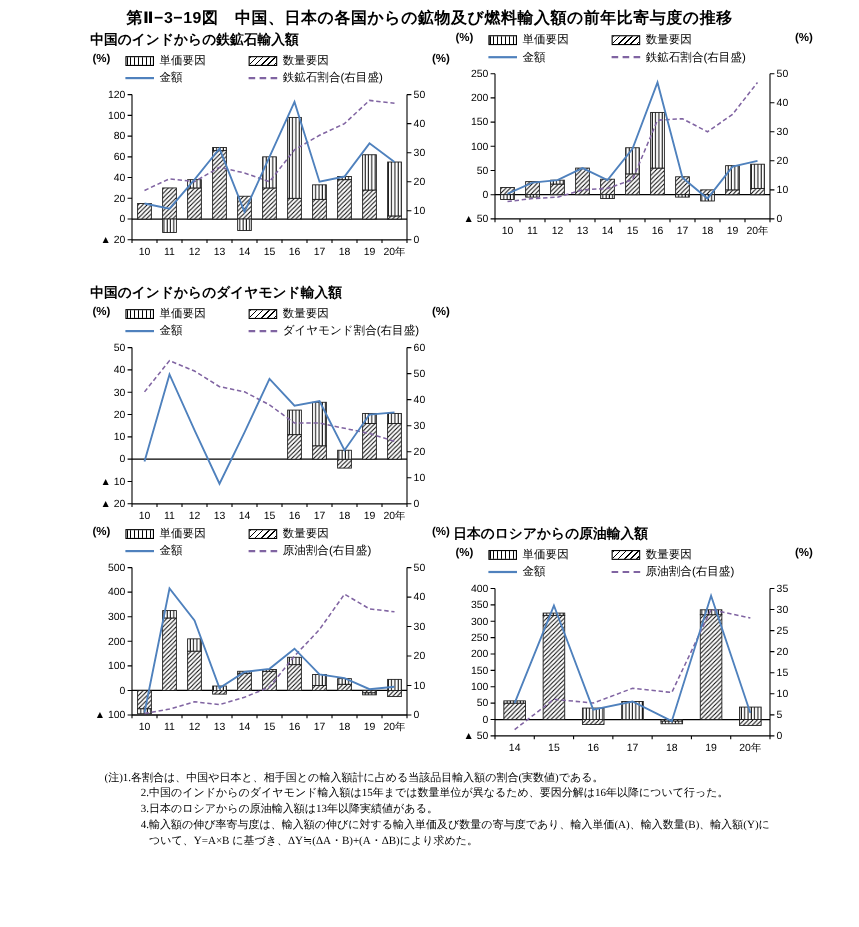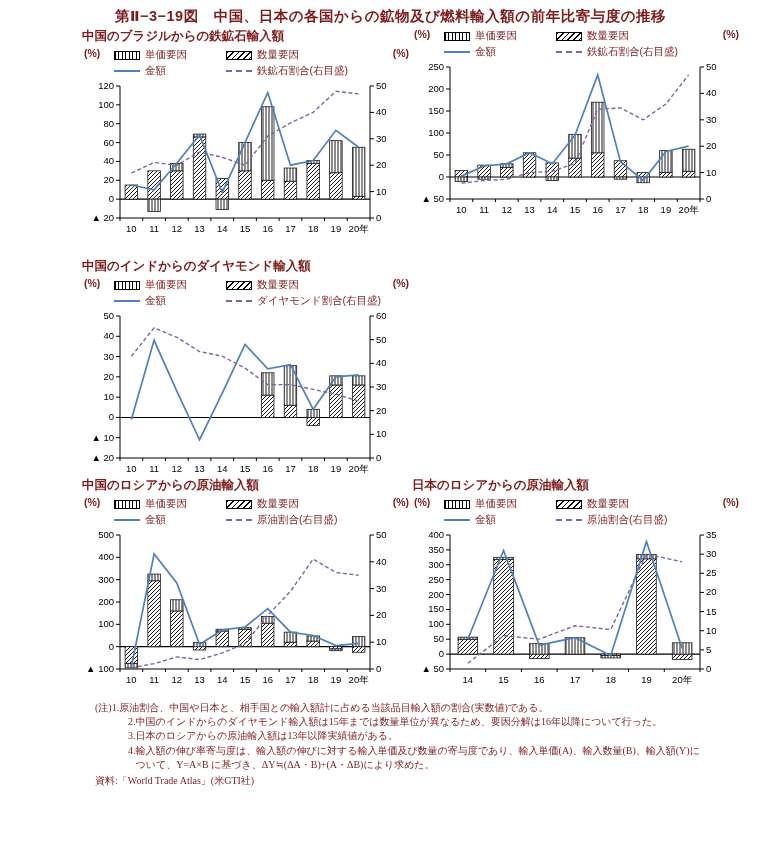--- a/index.html
+++ b/index.html
@@ -1,17 +1,17 @@
 <!DOCTYPE html>
 <html style="--amount-color: #4f81bd; --share-color: #8064a2;"><head>
 <meta charset="utf-8">
 <style>
   html,body{margin:0;padding:0;background:#fff;}
   #page{position:relative;width:781px;height:843px;background:#fff;overflow:hidden;
-        font-family:"Liberation Sans","DejaVu Sans",sans-serif;color:#7f1d1d;}
+        font-family:"Liberation Sans","DejaVu Sans",sans-serif;color:#000000;}
   .fig-title{position:absolute;top:7px;left:0;width:100%;text-align:center;
              font-size:14.5px;font-weight:bold;letter-spacing:0.5px;}
   .chart{position:absolute;width:335px;}
   .chart-title{font-size:12.5px;font-weight:bold;margin:0 0 2px 6px;white-space:nowrap;}
   .legend{position:relative;height:33px;font-size:10.5px;}
   .pct{position:absolute;top:0;font-weight:bold;font-size:10.5px;}
   .pct.l{left:8px;}
   .pct.r{right:2px;}
   .leg-col{position:absolute;top:0;}
   .col1{left:38px;}
@@ -32,21 +32,21 @@
   .source{margin-top:2px;}
   #c0{ }
 </style>
 </head>
 <body>
 
 <div id="page">
   <div class="fig-title">第Ⅱ−3−19図　中国、日本の各国からの鉱物及び燃料輸入額の前年比寄与度の推移</div>
 
   <div class="chart" style="left:76px;top:28px;">
-    <div class="chart-title">中国のブラジルからの鉄鉱石輸入額</div>
+    <div class="chart-title">中国のインドからの鉄鉱石輸入額</div>
     <div class="legend">
       <span class="pct l">(%)</span>
       <div class="leg-col col1">
         <div class="leg-item">
             <span class="sw v"></span>
             <span>単価要因</span>
           </div>
         <div class="leg-item">
             <span class="lsw"></span>
             <span>金額</span>
@@ -374,21 +374,20 @@
         <rect x="253.65909090909088" y="74.97142857142858" width="12.5" height="32.457142857142856" fill="url(#dp2)" stroke="#1a1a1a" stroke-width="0.8"></rect>
         <rect x="253.65909090909088" y="65.84285714285714" width="12.5" height="9.128571428571433" fill="url(#vp2)" stroke="#1a1a1a" stroke-width="0.8"></rect>
         <rect x="276.3863636363636" y="74.97142857142858" width="12.5" height="32.457142857142856" fill="url(#dp2)" stroke="#1a1a1a" stroke-width="0.8"></rect>
         <rect x="276.3863636363636" y="65.84285714285714" width="12.5" height="9.128571428571433" fill="url(#vp2)" stroke="#1a1a1a" stroke-width="0.8"></rect>
         <polyline points="55.36363636363636,46.233333333333334 78.0909090909091,17.833333333333336 100.81818181818181,27.3 123.54545454545455,41.5 146.27272727272725,46.233333333333334 169,58.06666666666667 191.72727272727272,74.63333333333334 214.45454545454547,74.63333333333334 237.1818181818182,79.36666666666666 259.9090909090909,84.1 282.6363636363636,91.2" fill="none" stroke="#8064a2" stroke-width="1.4" stroke-dasharray="4 2.5"></polyline>
         <polyline points="55.36363636363636,109.45714285714286 78.0909090909091,30.34285714285714 100.81818181818181,81.05714285714286 123.54545454545455,129.74285714285713 146.27272727272725,83.08571428571429 169,34.4 191.72727272727272,58.74285714285714 214.45454545454547,54.68571428571428 237.1818181818182,99.31428571428572 259.9090909090909,66.85714285714286 282.6363636363636,64.82857142857142" fill="none" stroke="#4f81bd" stroke-width="1.7"></polyline>
       </svg>
   </div>
 
   <div class="chart" style="left:76px;top:477px;">
-    <div class="chart-title">中国のロシアからの原油輸入額</div>
     <div class="legend">
       <span class="pct l">(%)</span>
       <div class="leg-col col1">
         <div class="leg-item">
             <span class="sw v"></span>
             <span>単価要因</span>
           </div>
         <div class="leg-item">
             <span class="lsw"></span>
             <span>金額</span>
@@ -603,29 +602,28 @@
         <rect x="266.32142857142856" y="125.11111111111111" width="19.642857142857146" height="5.359999999999985" fill="url(#dp4)" stroke="#1a1a1a" stroke-width="0.8"></rect>
         <rect x="266.32142857142856" y="113.79555555555555" width="19.642857142857146" height="11.315555555555562" fill="url(#vp4)" stroke="#1a1a1a" stroke-width="0.8"></rect>
         <polyline points="61.85714285714286,134.25714285714287 97.57142857142857,106.69142857142857 133.28571428571428,110.13714285714285 169,96.73714285714284 204.71428571428572,100.56571428571428 240.42857142857142,25.142857142857142 276.1428571428571,32.8" fill="none" stroke="#8064a2" stroke-width="1.4" stroke-dasharray="4 2.5"></polyline>
         <polyline points="61.85714285714286,110.22222222222223 97.57142857142857,21.484444444444442 133.28571428571428,116.17777777777778 169,108.73333333333333 204.71428571428572,126.6 240.42857142857142,12.551111111111112 276.1428571428571,119.15555555555555" fill="none" stroke="#4f81bd" stroke-width="1.7"></polyline>
       </svg>
   </div>
 
   <div class="notes">
     <div class="note">
         <span class="num">(注)1.</span>
-        <span class="txt">原油割合、中国や日本と、相手国との輸入額計に占める当該品目輸入額の割合(実数値)である。</span>
+        <span class="txt">各割合は、中国や日本と、相手国との輸入額計に占める当該品目輸入額の割合(実数値)である。</span>
       </div>
     <div class="note indent">
         <span class="num">2.</span>
         <span class="txt">中国のインドからのダイヤモンド輸入額は15年までは数量単位が異なるため、要因分解は16年以降について行った。</span>
       </div>
     <div class="note indent">
         <span class="num">3.</span>
         <span class="txt">日本のロシアからの原油輸入額は13年以降実績値がある。</span>
       </div>
     <div class="note indent">
         <span class="num">4.</span>
         <span class="txt">輸入額の伸び率寄与度は、輸入額の伸びに対する輸入単価及び数量の寄与度であり、輸入単価(A)、輸入数量(B)、輸入額(Y)について、Y=A×B に基づき、ΔY≒(ΔA・B)+(A・ΔB)により求めた。</span>
       </div>
-    <div class="source">資料:「World Trade Atlas」(米GTI社)</div>
   </div>
 </div>
 
 </body></html>

